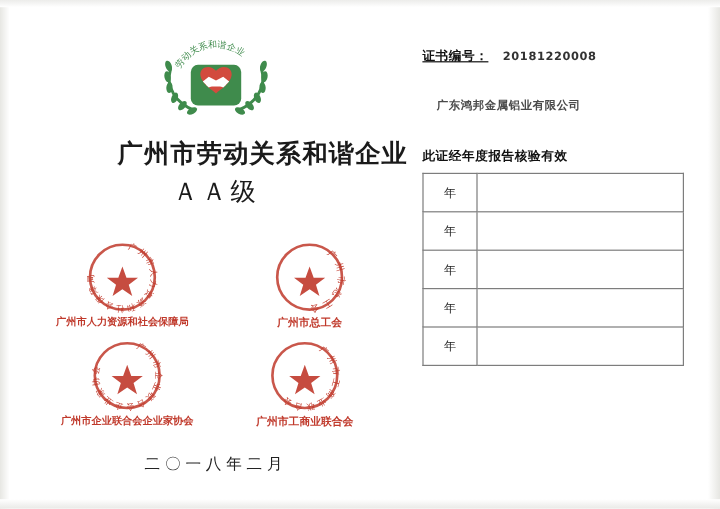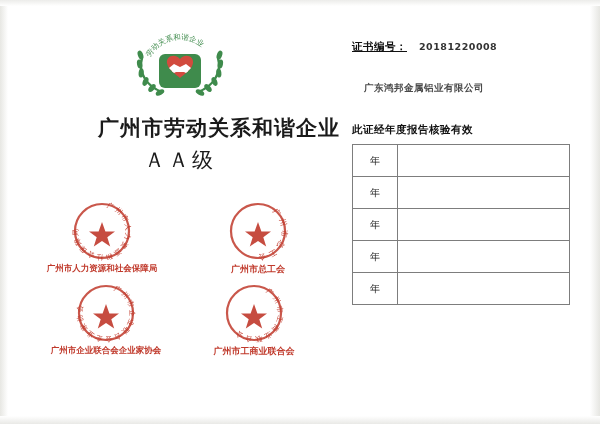--- a/index.html
+++ b/index.html
@@ -285,20 +285,21 @@
                 <textPath href="#sealarc4" startOffset="8%">广州市工商业联合会</textPath>
               </text>
               <polygon points="31,22 34.4,31.4 44,31.4 36.3,37.2 39.2,46.6 31,41 22.8,46.6 25.7,37.2 18,31.4 27.6,31.4" fill="#c0392b" opacity="0.9"></polygon>
             </svg>
           </div>
           <div class="seal-caption">广州市工商业联合会</div>
         </div>
       </div>
     </div>
 
+    <div class="cert-date">二〇一八年二月</div>
   </div>
 
   <div class="right-col">
     <div class="field-row">
       <span class="field-label">证书编号：</span>
       <span class="field-value">20181220008</span>
     </div>
 
     <div class="field-row">
       <span class="field-value stamped">广东鸿邦金属铝业有限公司</span>

